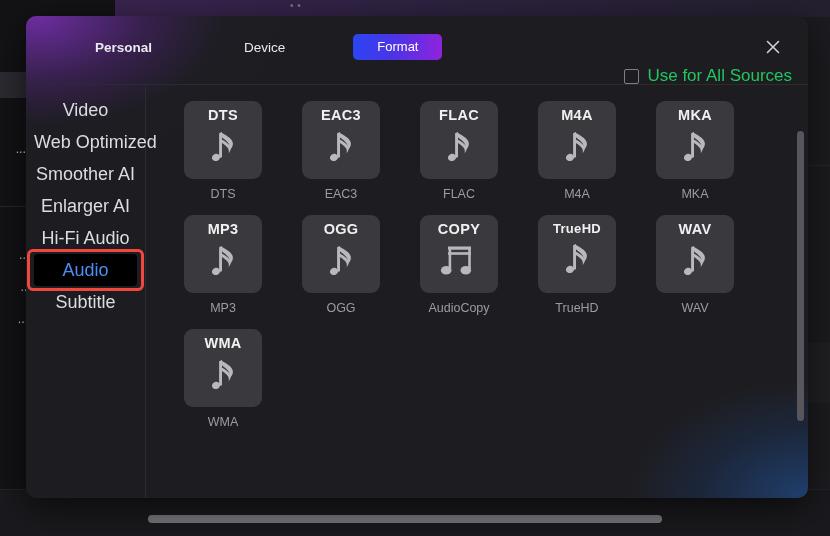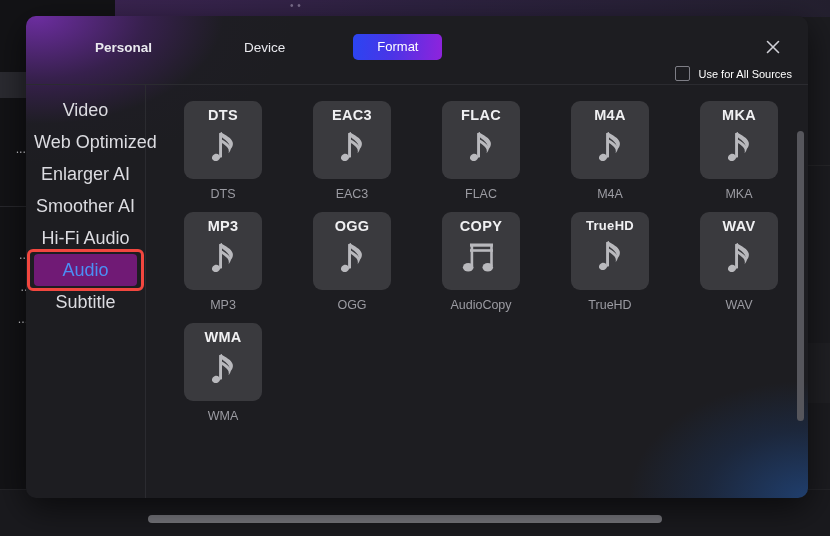--- a/index.html
+++ b/index.html
@@ -221,22 +221,22 @@
     z-index: 5;
   }
   .checkbox-box {
     width: 13px; height: 13px;
     border: 1px solid #7e7e86;
     border-radius: 2px;
     background: transparent;
     cursor: pointer;
   }
   .use-all-label {
-    font-size: 11px;
-    color: #ffffff;
+    font-size: 17px;
+    color: #22c55e;
     white-space: nowrap;
   }
 
   .dialog-divider {
     position: absolute;
     left: 0; right: 0;
     top: 68px;
     height: 1px;
     background: #2b2b30;
     z-index: 3;
@@ -256,21 +256,21 @@
     line-height: 32px;
     margin: 0 8px;
     border-radius: 4px;
     text-align: center;
     font-size: 18px;
     color: #dcdce1;
     cursor: pointer;
     white-space: nowrap;
   }
   .side-item.selected {
-    background: #701a75;
+    background: #000000;
     color: #4b8ff5;
   }
   .side-item.annotated::after {
     content: "";
     position: absolute;
     left: -7px; top: -5px;
     right: -7px; bottom: -5px;
     border: 3px solid #f2473f;
     border-radius: 6px;
     pointer-events: none;
@@ -281,21 +281,20 @@
     left: 120px; top: 69px;
     right: 0; bottom: 0;
     z-index: 2;
     padding: 16px 0 0 18px;
   }
   .tile-grid {
     display: grid;
     grid-template-columns: repeat(5, 118px);
     column-gap: 0px;
     row-gap: 14px;
-    gap: 11px;
   }
   .tile {
     width: 118px;
     cursor: pointer;
     text-align: center;
   }
   .tile-box {
     width: 78px; height: 78px;
     margin: 0 auto;
     background: #3a3a3e;
@@ -394,22 +393,22 @@
   <div class="use-all-row">
     <div class="checkbox-box"></div>
     <div class="use-all-label">Use for All Sources</div>
   </div>
 
   <div class="dialog-divider"></div>
 
   <div class="dialog-sidebar">
     <div class="side-item">Video</div>
     <div class="side-item">Web Optimized</div>
+    <div class="side-item">Smoother AI</div>
     <div class="side-item">Enlarger AI</div>
-    <div class="side-item">Smoother AI</div>
     <div class="side-item">Hi-Fi Audio</div>
     <div class="side-item selected annotated">Audio</div>
     <div class="side-item">Subtitle</div>
   </div>
 
   <div class="dialog-content">
     <div class="tile-grid" id="tile-grid">
         <div class="tile">
           <div class="tile-box">
             <div class="tile-code">DTS</div>

